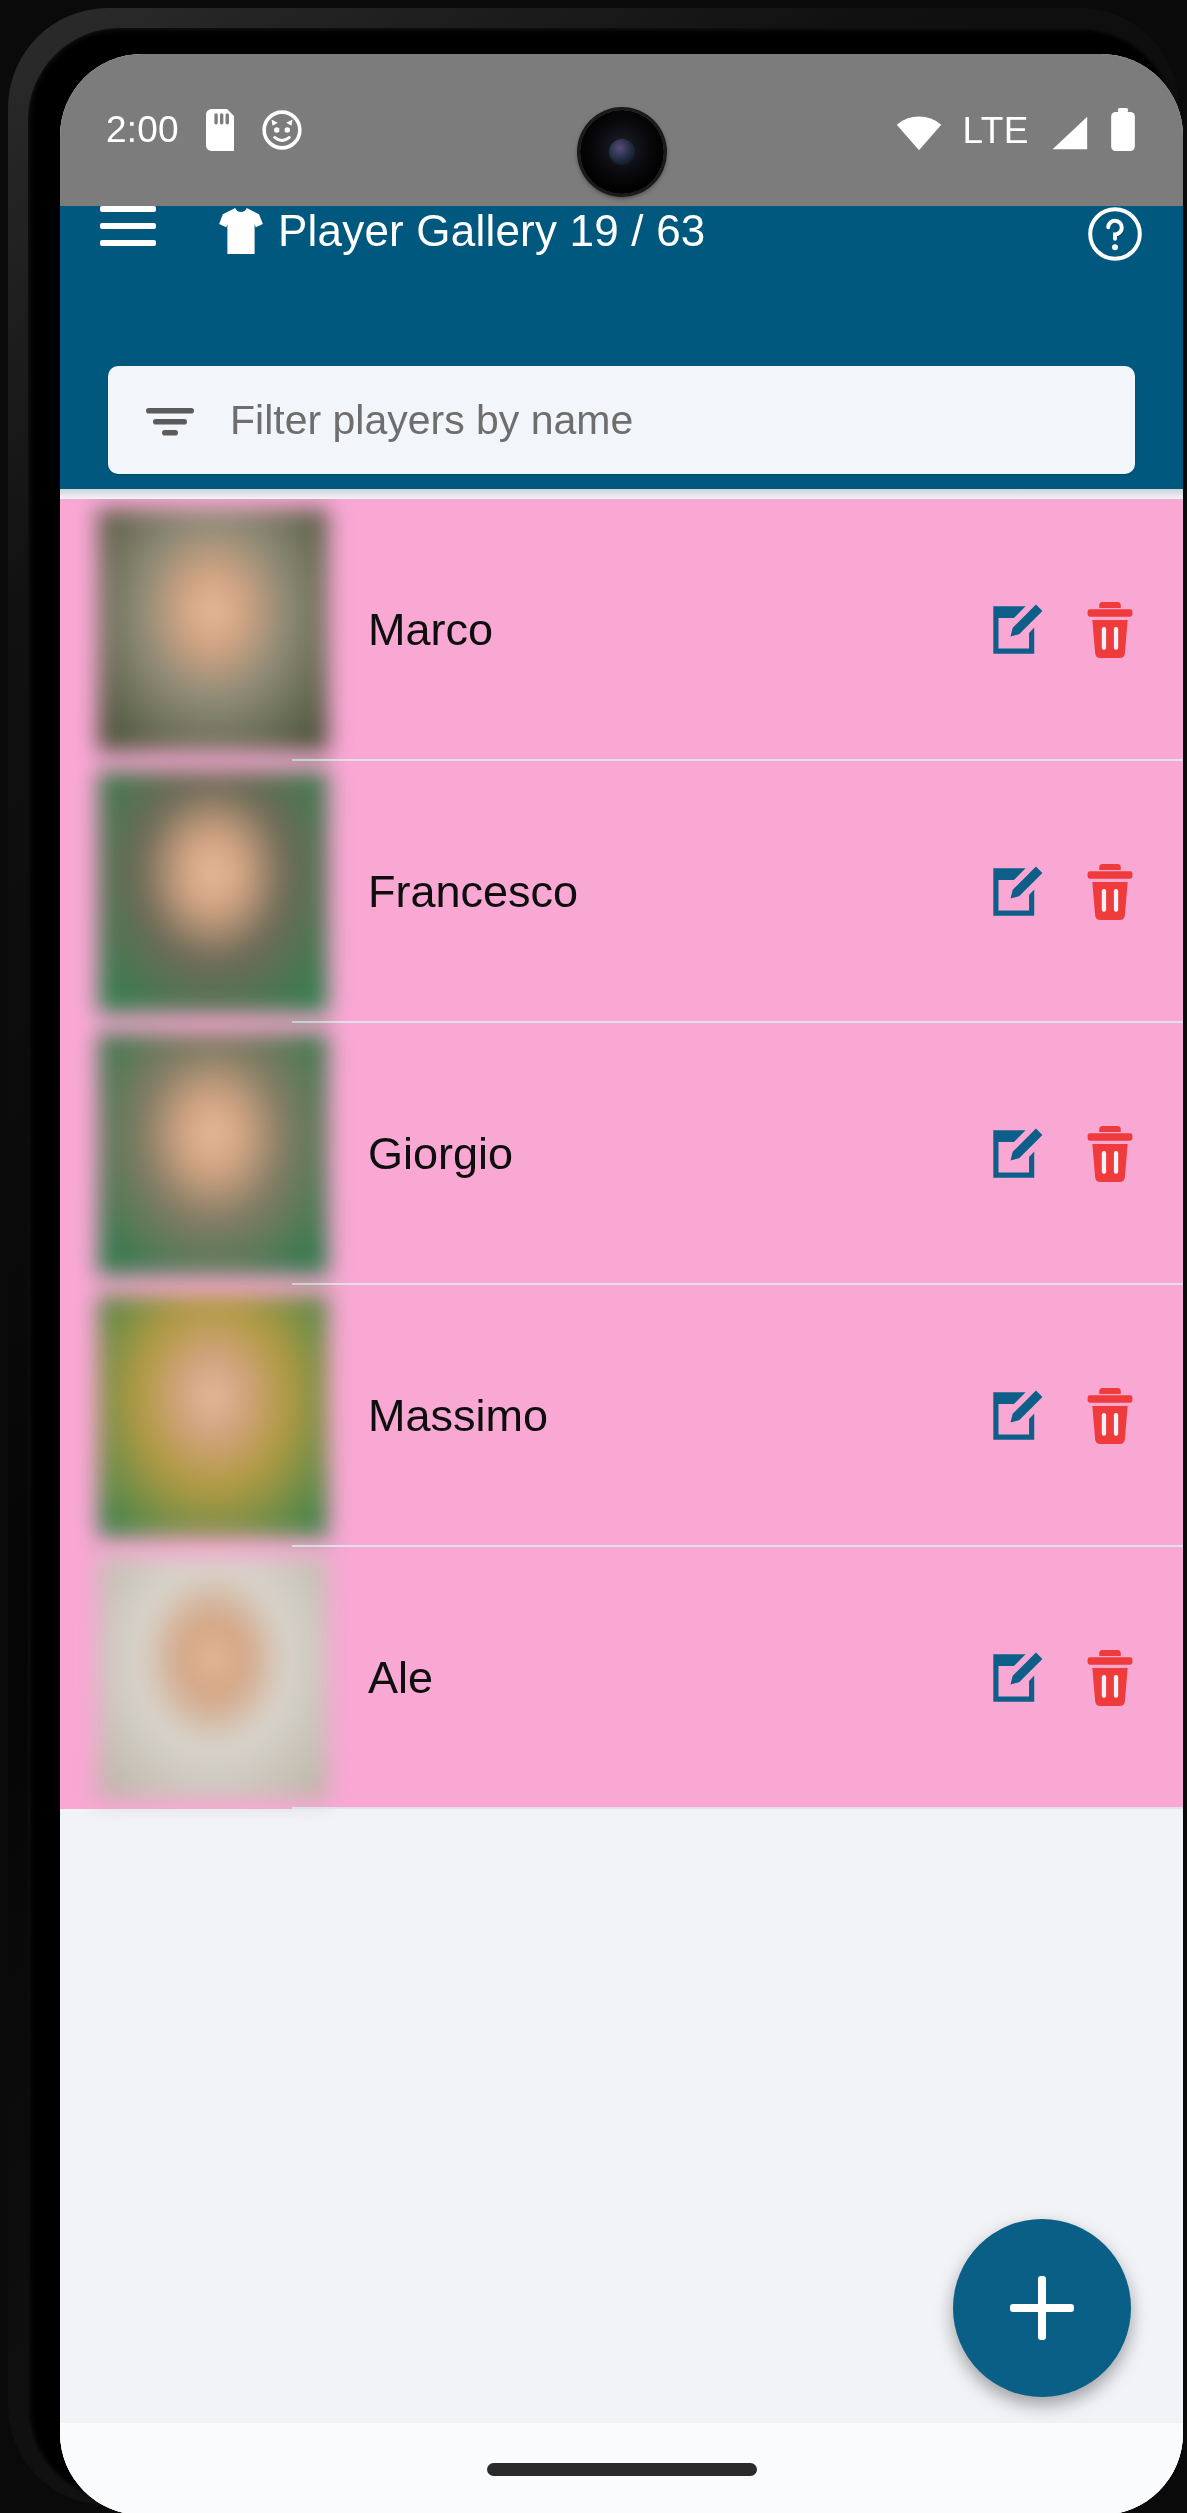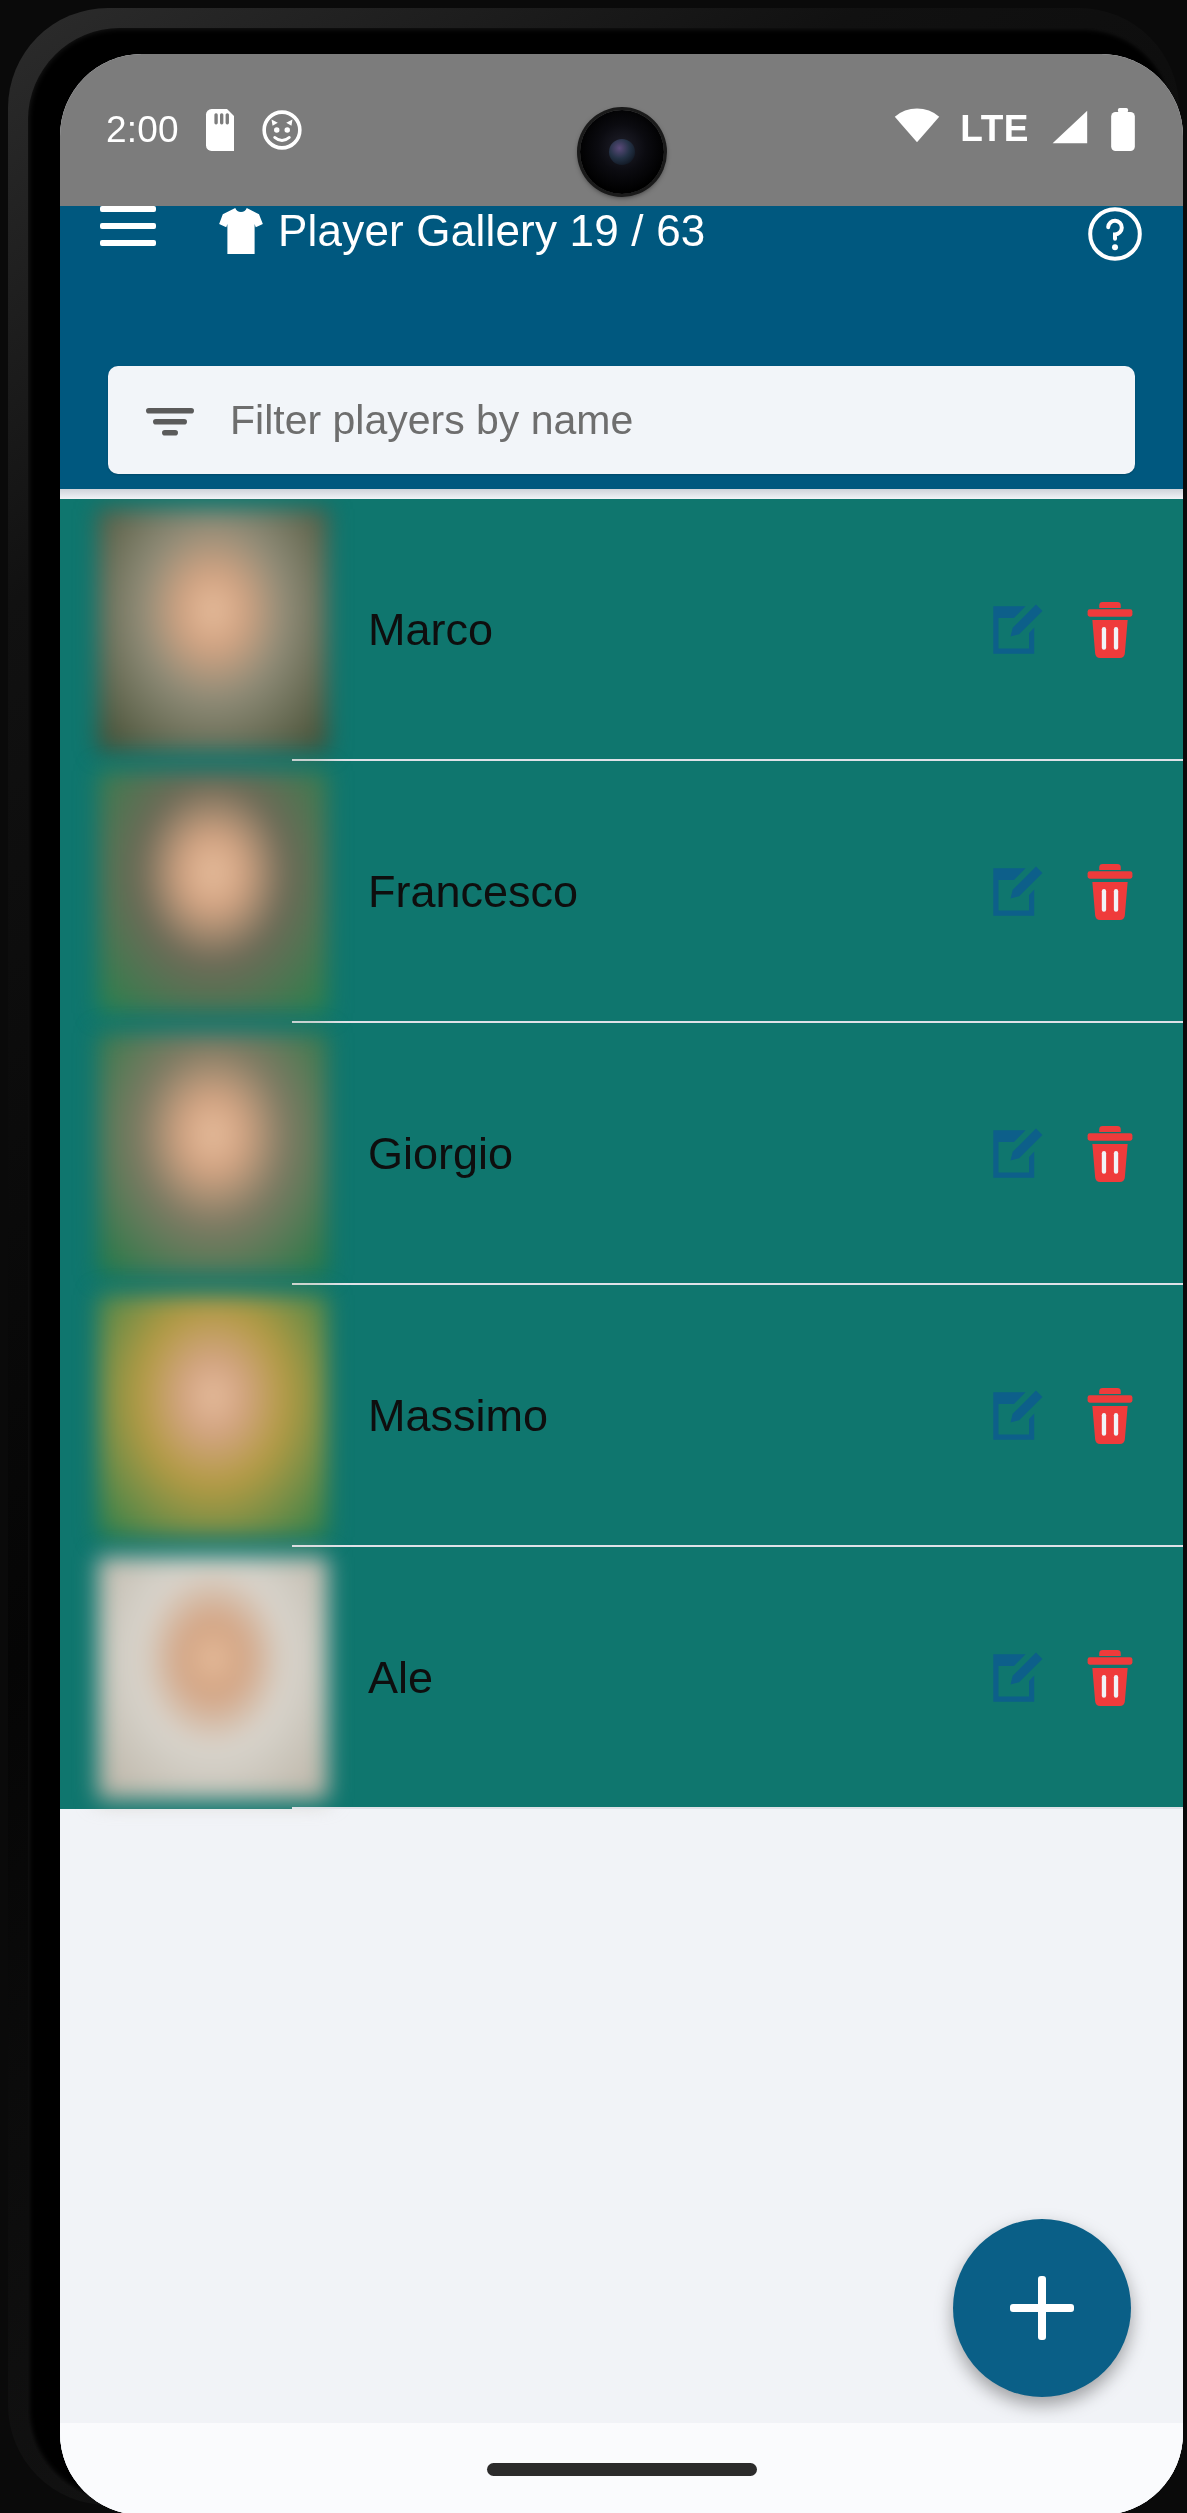--- a/index.html
+++ b/index.html
@@ -37,21 +37,21 @@
   .btn-power { right: 2px; top: 560px; width: 9px; height: 150px; }
   .btn-vol   { right: 2px; top: 760px; width: 9px; height: 260px; }
 
   
   .statusbar {
     position: relative; height: 152px; background: #7c7c7c;
     display: flex; align-items: center; padding: 0 46px;
   }
   .sb-left { display: flex; align-items: center; gap: 24px; }
   .sb-clock { color:#fff; font-size: 37px; letter-spacing:.2px; }
-  .sb-right { margin-left: auto; display: flex; align-items: flex-start; gap: 20px; font-weight: bold; }
+  .sb-right { margin-left: auto; display: flex; align-items: flex-end; gap: 20px; }
   .sb-lte { color:#fff; font-size: 37px; letter-spacing: .5px; }
   .ico { display:block; }
 
   
   .camera {
     position: absolute; left: 50%; top: 56px; transform: translateX(-50%);
     width: 84px; height: 84px; border-radius: 50%;
     background: radial-gradient(circle at 50% 45%, #20202c 0%, #0b0b10 38%, #000 70%);
     box-shadow: 0 0 0 3px #1a1a1a, 0 2px 6px rgba(0,0,0,.9);
     z-index: 5;
@@ -78,21 +78,21 @@
   .searchwrap { background:#00587f; padding: 0 48px 15px 48px; position:relative; z-index:3; }
   .searchbar {
     background: #f2f5f9; border-radius: 10px; height: 108px;
     display:flex; align-items:center; padding: 0 36px; gap: 34px;
     box-shadow: 0 1px 2px rgba(0,0,0,.18);
   }
   .search-placeholder { color:#6e6e6e; font-size: 41px; }
   .appbar-shadow { height: 10px; background: linear-gradient(#cfd3da, #f1f3f7); position:relative; z-index:2; }
 
   
-  .list { background:#0f766e; position:relative; }
+  .list { background:#f9a8d4; position:relative; }
   .row { display:flex; align-items:center; height: 262px; position:relative; padding-left: 40px; }
   .thumb {
     width: 226px; height: 238px; flex: 0 0 226px;
     filter: blur(11px); transform: scale(1.02);
     overflow:hidden;
   }
   .thumb-in { width:100%; height:100%; }
   .row-name { font-size: 45px; color:#0e0e0e; margin-left: 42px; flex:1; }
   .row-actions { display:flex; align-items:center; gap: 38px; margin-right: 44px; }
   .divider { position:absolute; left: 232px; right: 0; bottom: 0; height: 2px; background:#dfe2e8; }

